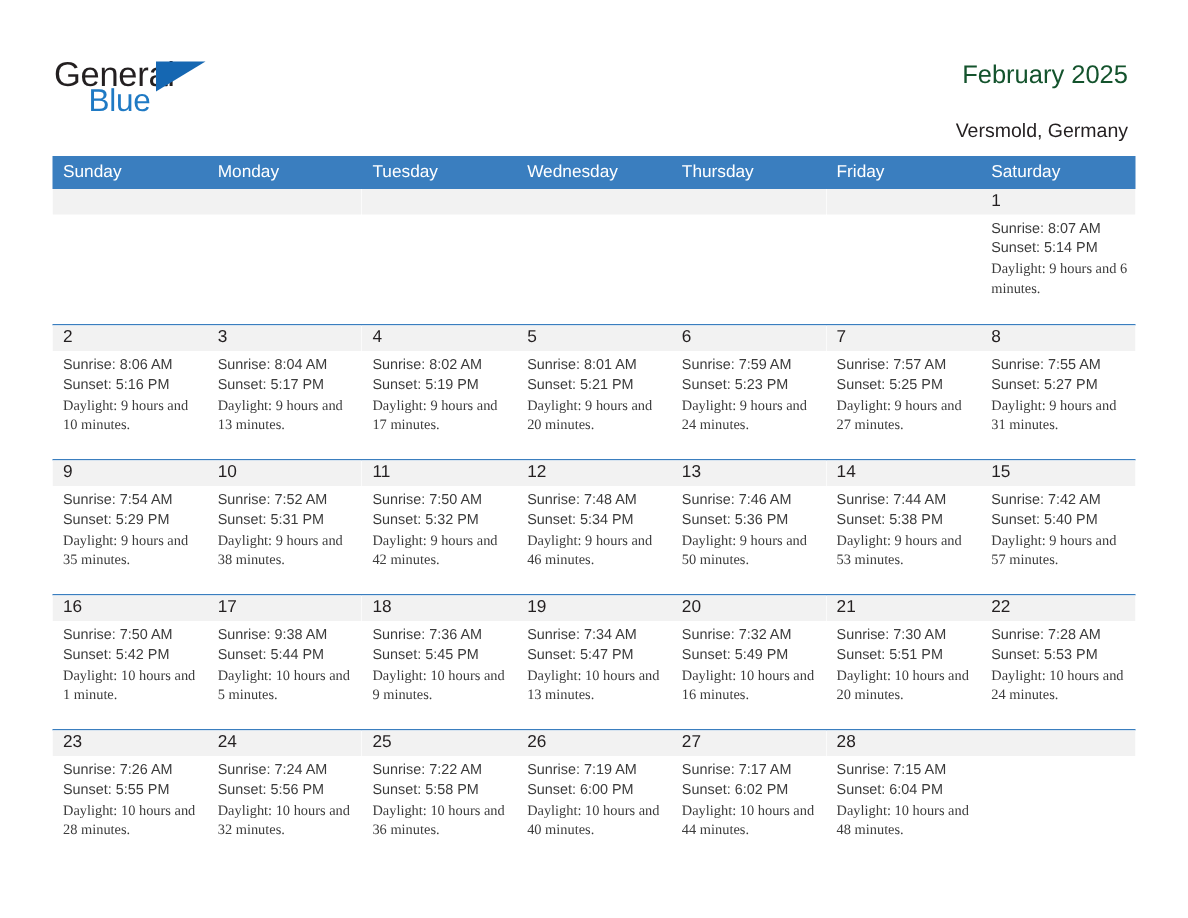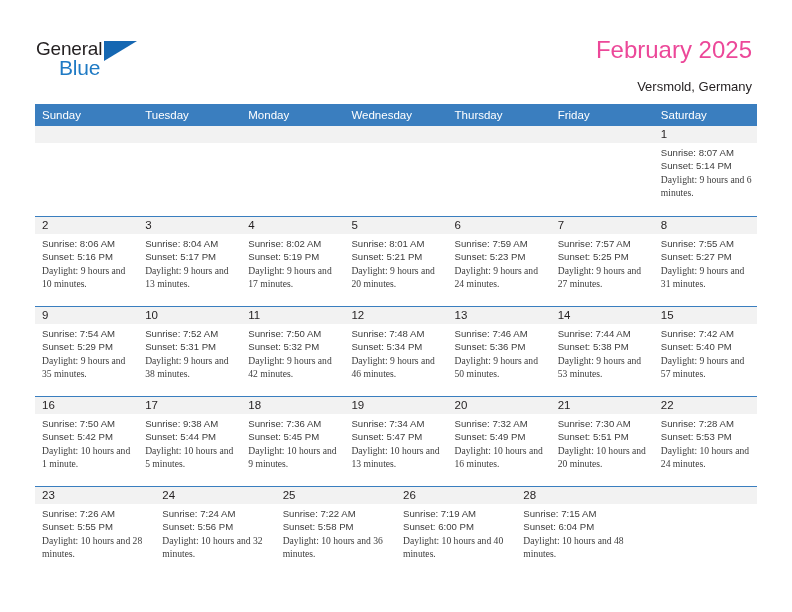--- a/index.html
+++ b/index.html
@@ -33,21 +33,21 @@
     position: absolute;
     left: 36px;
     top: 38px;
     width: 140px;
     height: 48px;
   }
   .logo-general {
     position: absolute;
     left: 0;
     top: 0;
-    font-size: 19px;
+    font-size: 23px;
     letter-spacing: -0.2px;
     color: #231f20;
     font-family: "Liberation Sans", sans-serif;
     line-height: 22px;
   }
   .logo-blue {
     position: absolute;
     left: 23px;
     top: 19px;
     font-size: 21px;
@@ -63,22 +63,22 @@
     width: 0;
     height: 0;
     border-left: 33px solid #1567b2;
     border-bottom: 20px solid transparent;
   }
   .title {
     position: absolute;
     right: 40px;
     top: 35px;
     text-align: right;
-    font-size: 24px;
-    color: #ec4899;
+    font-size: 17px;
+    color: #14532d;
     line-height: 30px;
     white-space: nowrap;
   }
   .subtitle {
     position: absolute;
     right: 40px;
     top: 79px;
     text-align: right;
     font-size: 13px;
     color: #231f20;
@@ -172,22 +172,22 @@
       <span class="logo-tri"></span>
       <span class="logo-blue">Blue</span>
     </div>
     <div class="title">February 2025</div>
     <div class="subtitle">Versmold, Germany</div>
   </div>
 
   <div class="cal">
     <div class="weekhead">
       <div class="dh">Sunday</div>
+      <div class="dh">Monday</div>
       <div class="dh">Tuesday</div>
-      <div class="dh">Monday</div>
       <div class="dh">Wednesday</div>
       <div class="dh">Thursday</div>
       <div class="dh">Friday</div>
       <div class="dh">Saturday</div>
     </div>
     <div id="weeks-container">
         <div class="week">
           <div class="cell empty">
             <div class="numband"></div>
             <div class="num"></div>
@@ -449,20 +449,29 @@
             <div class="numband"></div>
             <div class="num">26</div>
             <div class="info">
               <div>Sunrise: 7:19 AM</div>
               <div>Sunset: 6:00 PM</div>
               <div class="dl">Daylight: 10 hours and 40 minutes.</div>
             </div>
           </div>
           <div class="cell">
             <div class="numband"></div>
+            <div class="num">27</div>
+            <div class="info">
+              <div>Sunrise: 7:17 AM</div>
+              <div>Sunset: 6:02 PM</div>
+              <div class="dl">Daylight: 10 hours and 44 minutes.</div>
+            </div>
+          </div>
+          <div class="cell">
+            <div class="numband"></div>
             <div class="num">28</div>
             <div class="info">
               <div>Sunrise: 7:15 AM</div>
               <div>Sunset: 6:04 PM</div>
               <div class="dl">Daylight: 10 hours and 48 minutes.</div>
             </div>
           </div>
           <div class="cell empty">
             <div class="numband"></div>
             <div class="num"></div>

